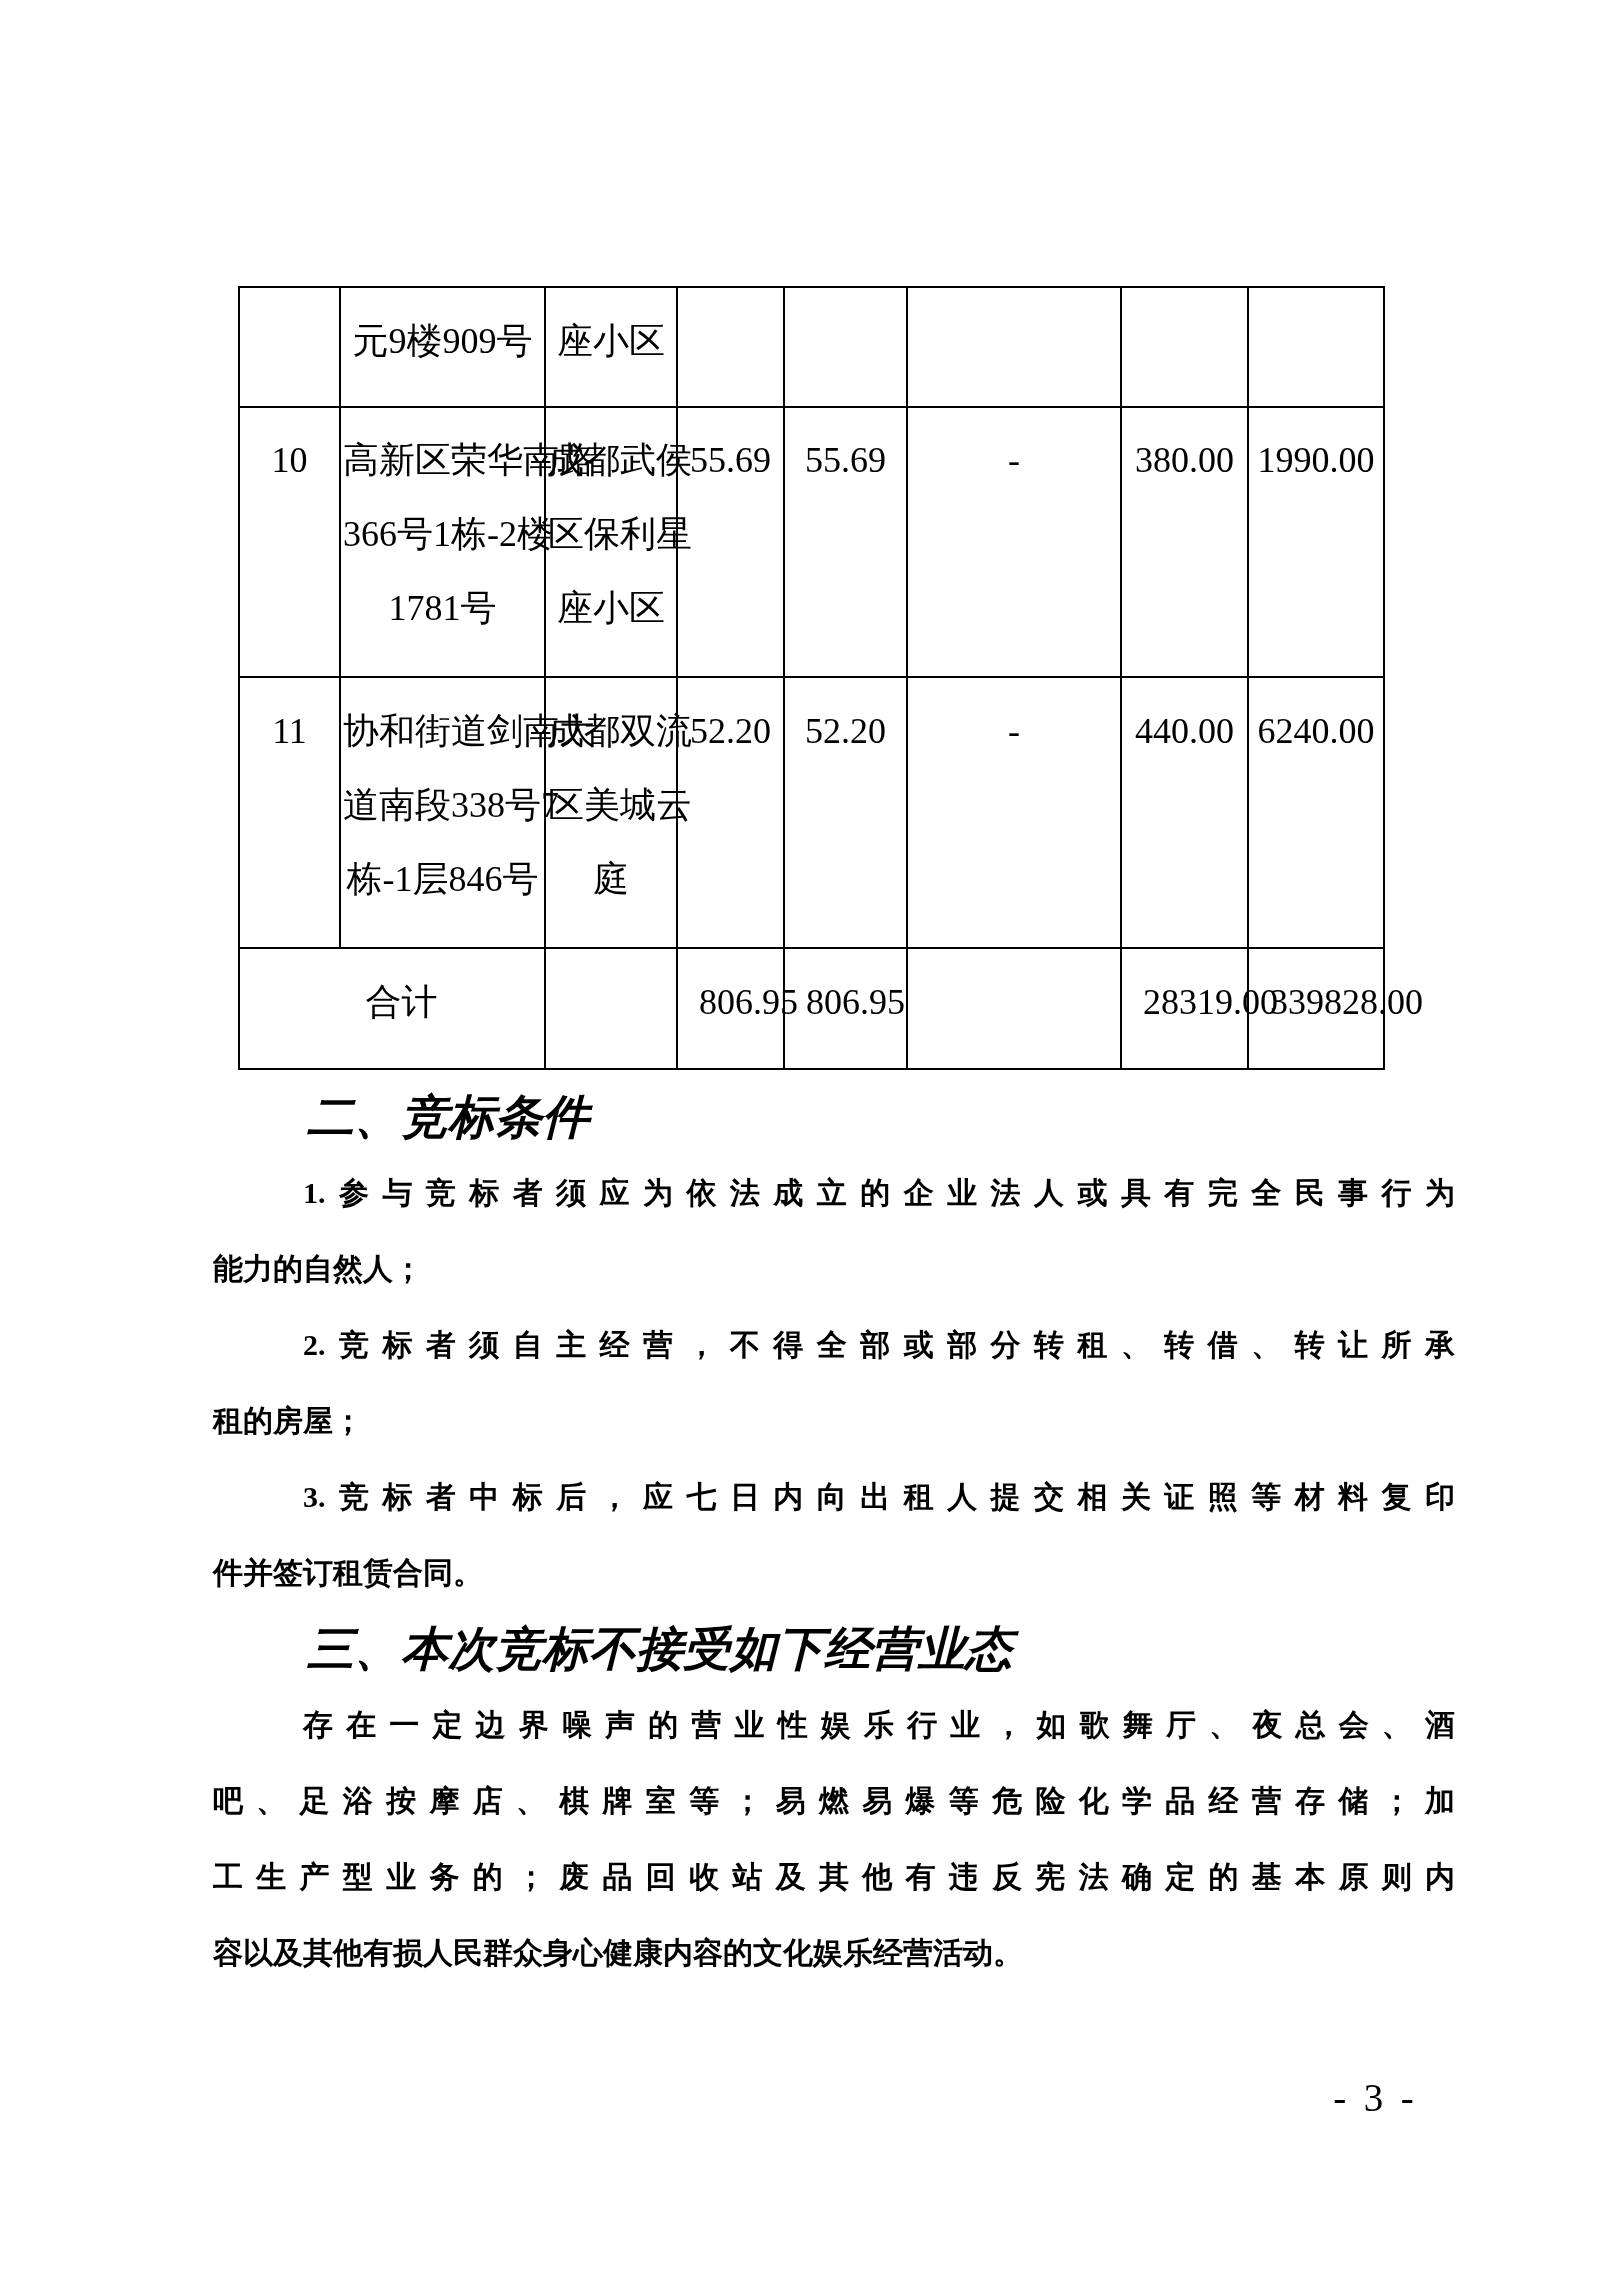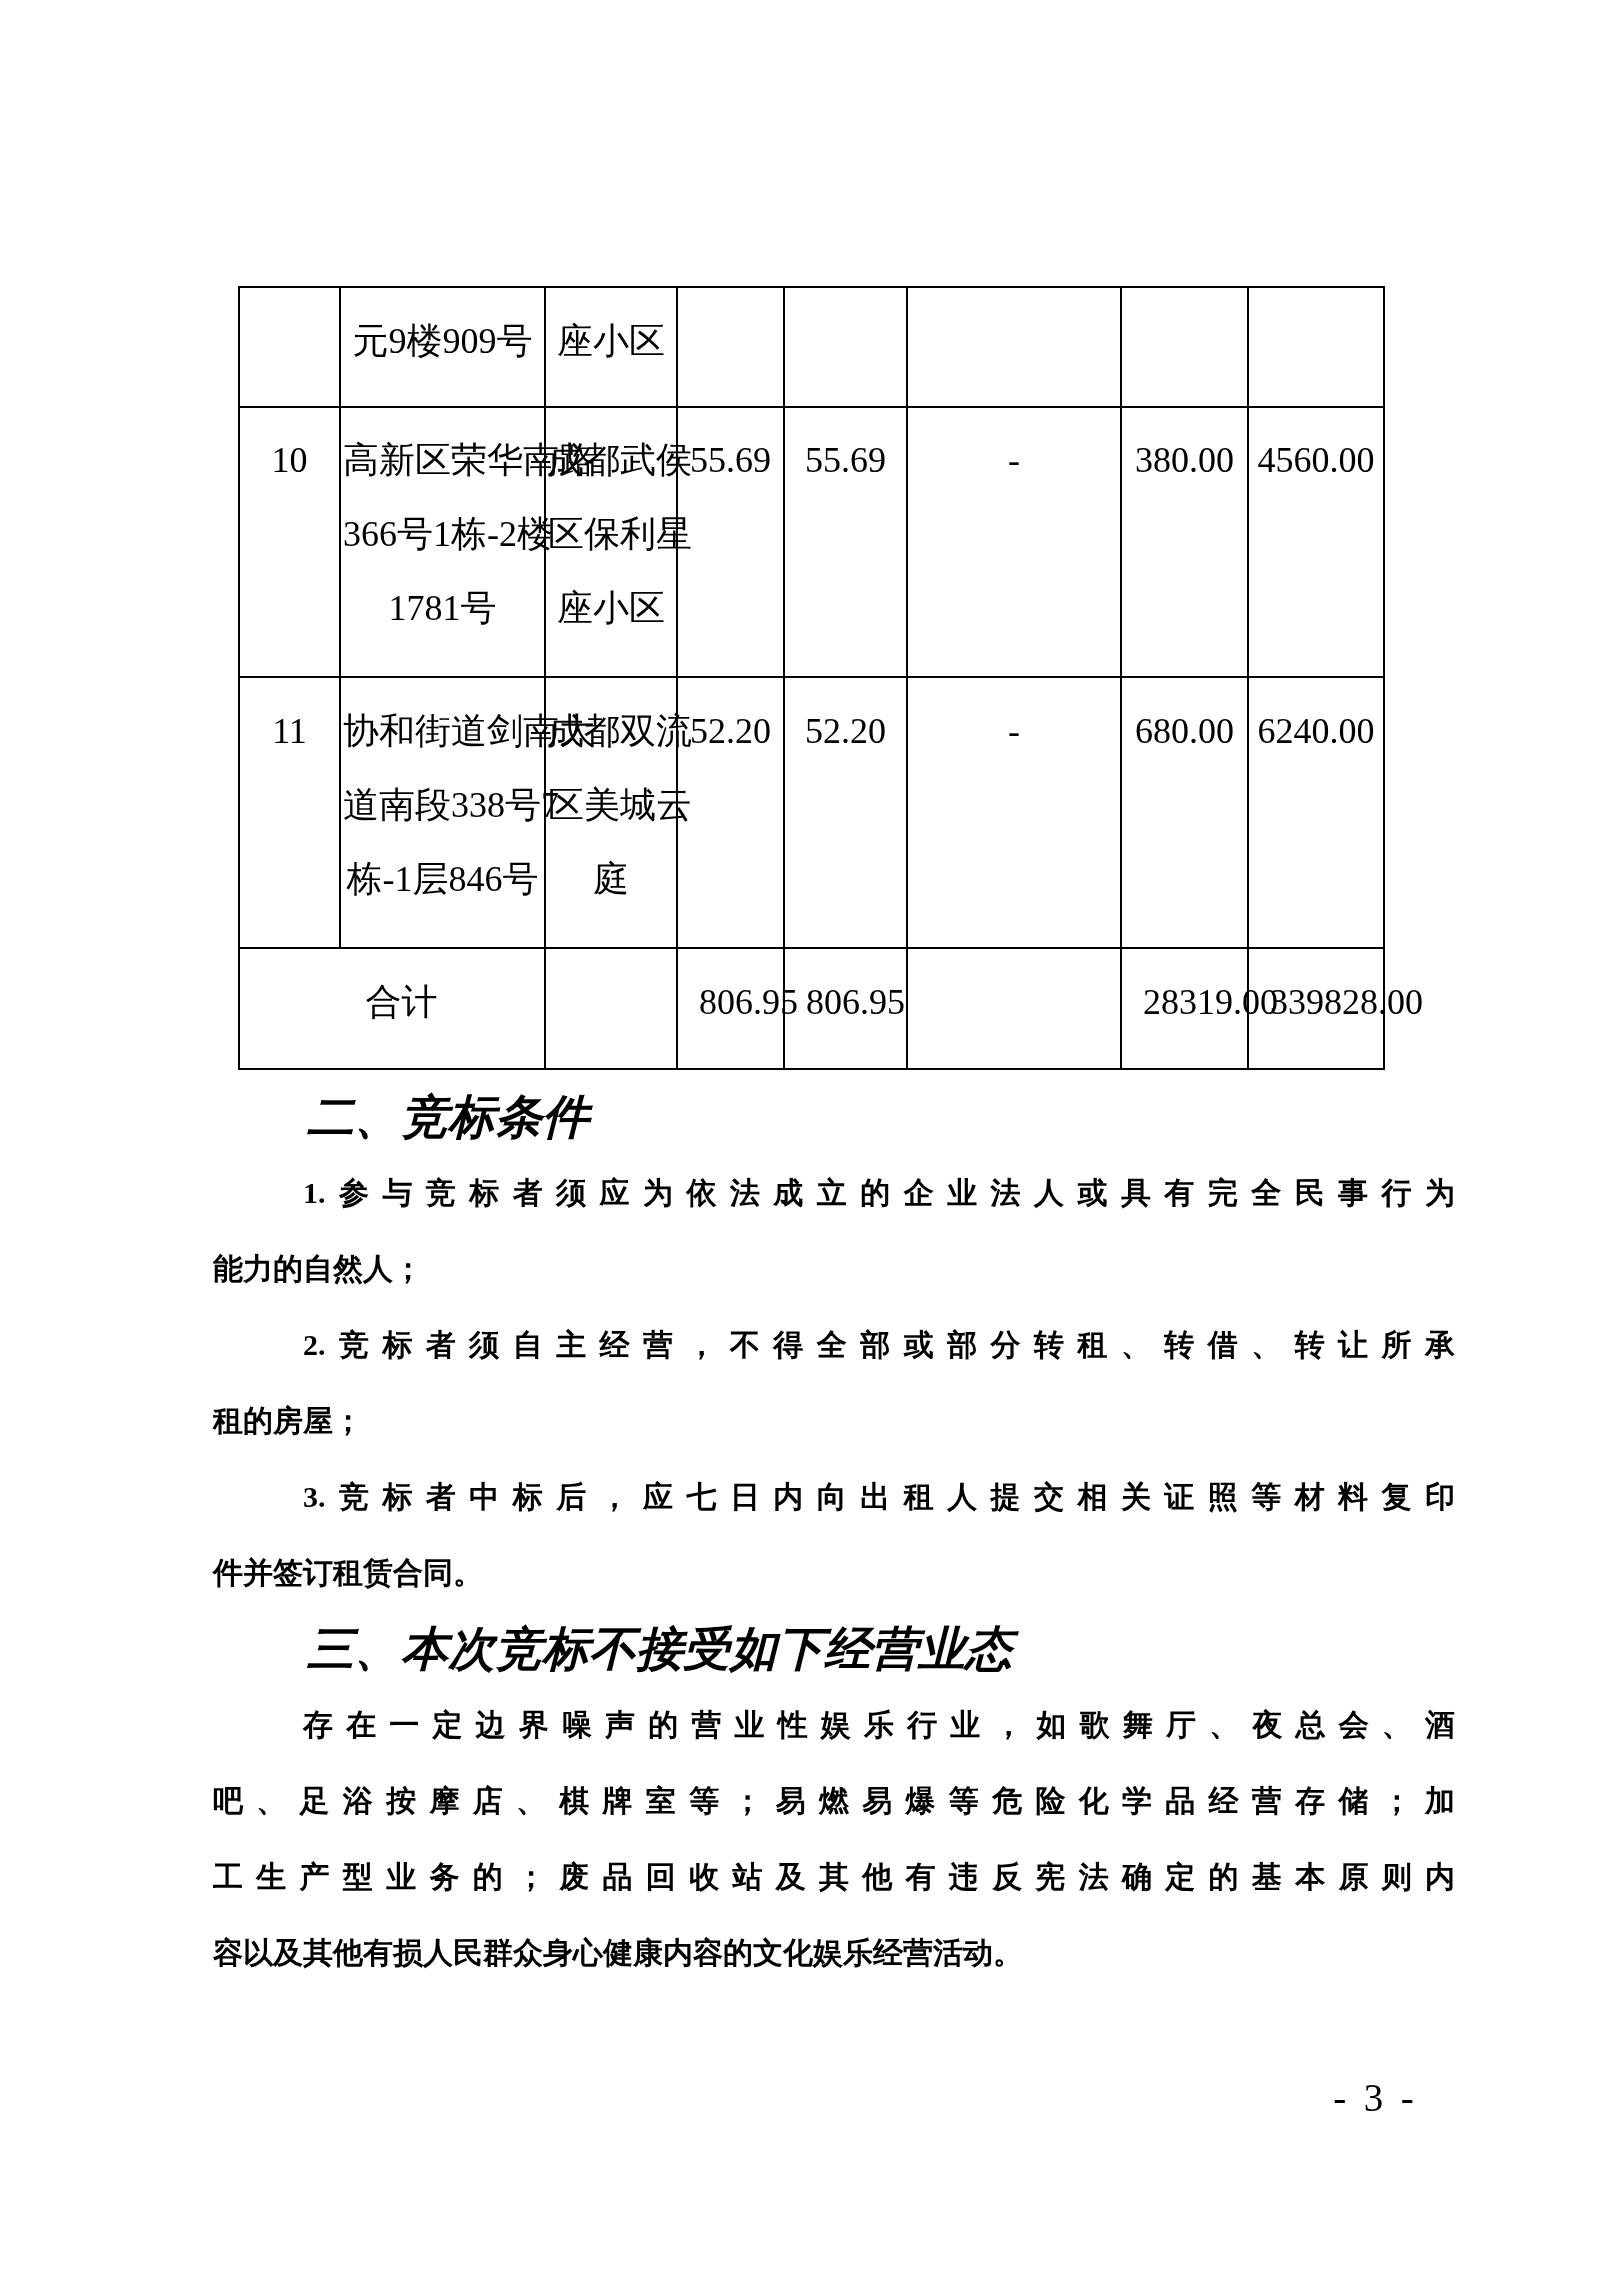--- a/index.html
+++ b/index.html
@@ -117,38 +117,38 @@
       </td>
       <td>
         <div>成都武侯</div>
         <div>区保利星</div>
         <div>座小区</div>
       </td>
       <td>55.69</td>
       <td>55.69</td>
       <td>-</td>
       <td>380.00</td>
-      <td>4560.00</td>
+      <td>1990.00</td>
     </tr>
     <tr class="row-data">
       <td>11</td>
       <td>
         <div>协和街道剑南大</div>
         <div>道南段338号7</div>
         <div>栋-1层846号</div>
       </td>
       <td>
         <div>成都双流</div>
         <div>区美城云</div>
         <div>庭</div>
       </td>
       <td>52.20</td>
       <td>52.20</td>
       <td>-</td>
-      <td>680.00</td>
+      <td>440.00</td>
       <td>6240.00</td>
     </tr>
     <tr class="row-total">
       <td colspan="2">合计</td>
       <td></td>
       <td>806.95</td>
       <td>806.95</td>
       <td></td>
       <td>28319.00</td>
       <td>339828.00</td>

